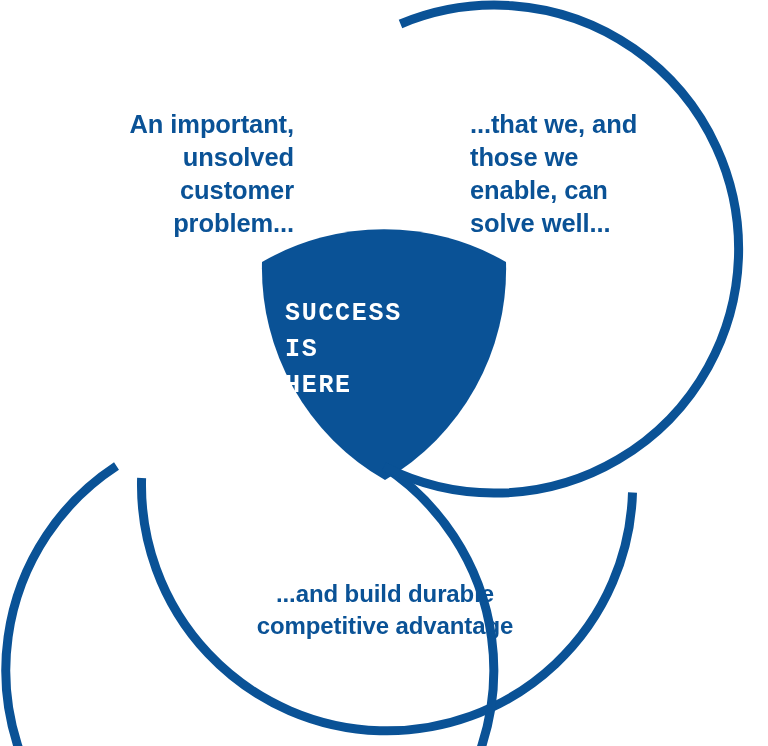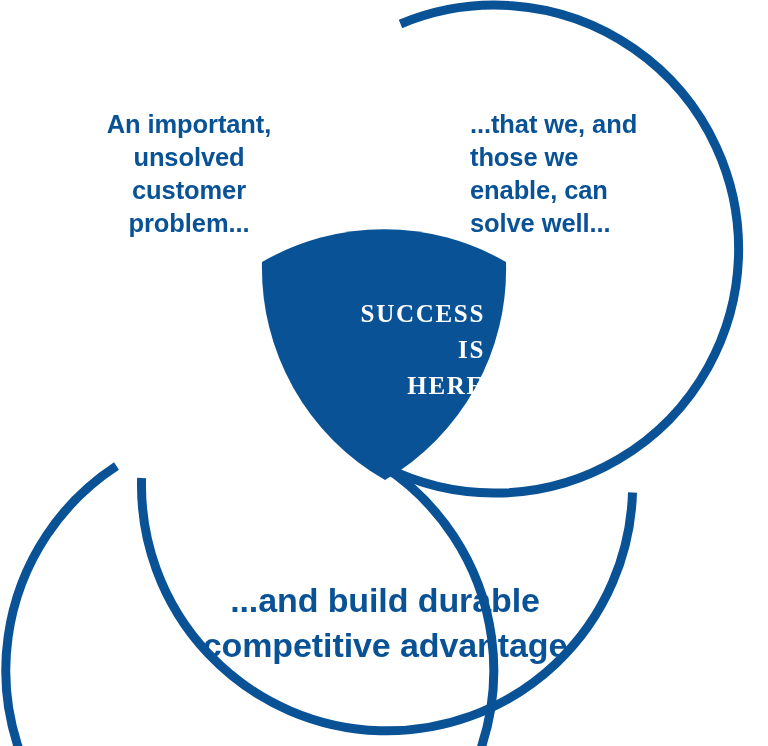--- a/index.html
+++ b/index.html
@@ -34,45 +34,45 @@
     color: #0a5296;
     line-height: 1.30;
     letter-spacing: -0.1px;
     white-space: pre-line;
   }
   #label-left {
     left: 84px;
     top: 108px;
     width: 210px;
     font-size: 25.5px;
-    text-align: center;
+    text-align: right;
   }
   #label-right {
     left: 470px;
     top: 108px;
     width: 226px;
     font-size: 25.5px;
     text-align: left;
   }
   #label-bottom {
     left: 184px;
     top: 578px;
     width: 402px;
-    font-size: 34px;
+    font-size: 24px;
     text-align: center;
     line-height: 1.32;
   }
   #label-center {
     position: absolute;
     left: 285px;
     top: 296px;
     width: 200px;
-    text-align: right;
+    text-align: left;
     color: #ffffff;
-    font-family: Liberation Serif, serif;
+    font-family: Liberation Mono, monospace;
     font-weight: bold;
     font-size: 25px;
     line-height: 1.44;
     letter-spacing: 1.7px;
     white-space: pre-line;
   }
 </style>
 </head>
 <body>
 

